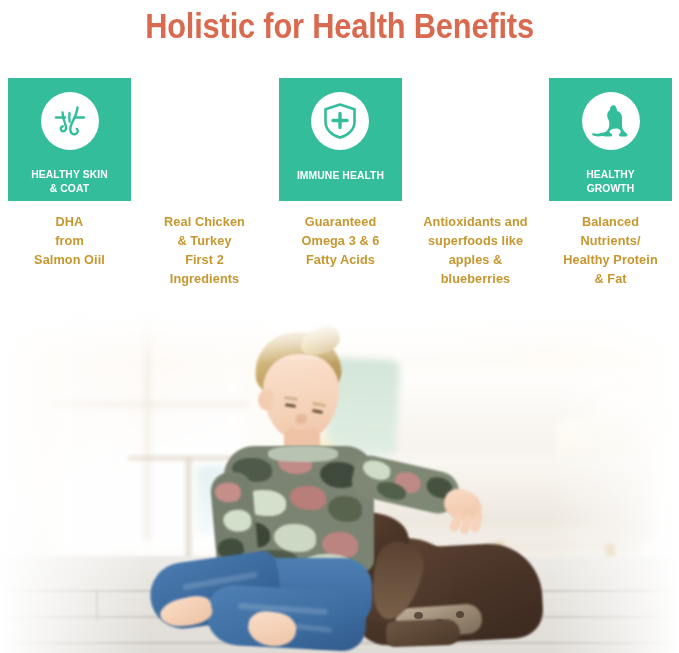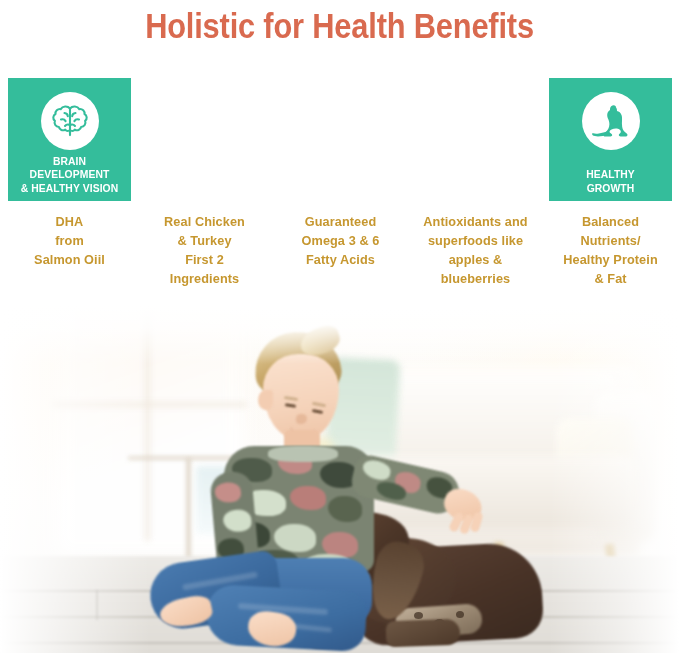--- a/index.html
+++ b/index.html
@@ -419,41 +419,51 @@
     background: linear-gradient(270deg, #ffffff 0%, rgba(255,255,255,0.5) 45%, rgba(255,255,255,0) 100%);
   }
 </style>
 </head>
 <body>
 
 <div id="page-title">Holistic for Health Benefits</div>
 
 <div id="benefits-row">
 
+
+
   <div class="benefit-tile">
     <div class="tile-icon-circle">
       <span>
-        <svg width="40" height="38" viewBox="0 0 40 38">
-          <g fill="none" stroke="#34bd9b" stroke-width="2.1" stroke-linecap="round" stroke-linejoin="round">
-            <path d="M20 6.5c-2.6-3-7.4-2.6-9.3.6-3.2-.4-5.6 2-5.2 4.9-2.6 1.3-3 5.1-.6 6.9-1.2 2.9.9 6 4 6.1.6 2.8 3.9 4.2 6.3 2.6.9 1.2 2.6 1.6 3.9 1"></path>
-            <path d="M20 6.5c2.6-3 7.4-2.6 9.3.6 3.2-.4 5.6 2 5.2 4.9 2.6 1.3 3 5.1.6 6.9 1.2 2.9-.9 6-4 6.1-.6 2.8-3.9 4.2-6.3 2.6-.9 1.2-2.6 1.6-3.9 1"></path>
-            <path d="M20 7v24"></path>
-            <path d="M14.5 11c1.9.2 3.2 1.5 3.3 3.3M11 17.5c1.8-.6 3.7.1 4.6 1.6M15 24c.9-1.1 2.2-1.6 3.4-1.4"></path>
-            <path d="M25.5 11c-1.9.2-3.2 1.5-3.3 3.3M29 17.5c-1.8-.6-3.7.1-4.6 1.6M25 24c-.9-1.1-2.2-1.6-3.4-1.4"></path>
-            <path d="M20 30.5v2.6"></path>
+        <svg width="40" height="40" viewBox="0 0 40 40">
+          <g fill="none" stroke="#34bd9b" stroke-width="2.4" stroke-linecap="round" stroke-linejoin="round">
+            <path d="M6 16.5h9"></path>
+            <path d="M25 16.5h9"></path>
+            <path d="M12.5 11.5c.2 4.6 1.4 8 2.6 11.1 1 2.6 1.4 4.6.6 6.2-.9 1.8-3.6 2-4.6.2-.8-1.5-.1-3.2 1.6-3.7"></path>
+            <path d="M27.5 6.5c-.6 5.6-2.6 9.6-4.4 13.1-1.9 3.6-3 6.6-2.8 9.3.2 3.2 2.8 5 5.2 4.2 2.3-.8 3-3.6 1.3-5.2"></path>
+            <path d="M19.5 12.2c-.3 3.2-.3 6 .1 8.4"></path>
           </g>
         </svg>
       </span>
     </div>
-    <div class="tile-label">BRAIN DEVELOPMENT
-&amp; HEALTHY VISION</div>
+    <div class="tile-label">HEALTHY SKIN
+&amp; COAT</div>
   </div>
 
-
-
+  <div class="benefit-tile one-line">
+    <div class="tile-icon-circle">
+      <span>
+        <svg width="38" height="40" viewBox="0 0 38 40">
+          <path d="M19 3.5 4.5 8.2v12.2c0 8 6 13.9 14.5 16.1 8.5-2.2 14.5-8.1 14.5-16.1V8.2L19 3.5z" fill="none" stroke="#34bd9b" stroke-width="2.6" stroke-linejoin="round"></path>
+          <path d="M19 12.5v14M12 19.5h14" fill="none" stroke="#34bd9b" stroke-width="3.4" stroke-linecap="round"></path>
+        </svg>
+      </span>
+    </div>
+    <div class="tile-label">IMMUNE HEALTH</div>
+  </div>
 
   <div class="benefit-tile">
     <div class="tile-icon-circle">
       <span>
         <svg width="44" height="38" viewBox="0 0 44 38">
           <g fill="#34bd9b">
             <path d="M26.8 4.2c-1.1-1.3-3-1.4-4.3-.3-1.2 1-1.6 2.5-1.5 4-1.7 1-2.8 2.9-2.8 5 0 1.7.5 2.8 1 4.1.7 1.8 1.2 3.2 1.2 5.3 0 3.5-1.6 6.4-4.6 8.4-1 .7-1.6 1.4-1.6 2.2 0 .9.8 1.5 2 1.5h5.3c1 0 1.7-.6 1.7-1.4 0-.7-.4-1.2-1.2-1.6-.9-.5-1.4-1-1.4-1.7 0-.9.7-1.5 1.9-2.1 1.6-.8 2.8-1.2 4.4-1.2 1.5 0 2.6.3 3.6 1 .9.6 1.3 1.4 1.3 2.3 0 .8-.3 1.3-1 1.8-.7.5-1 .9-1 1.5 0 .8.7 1.4 1.8 1.4h4.9c1.2 0 2-.6 2-1.5 0-.8-.5-1.4-1.4-2-2.2-1.4-3.4-3.3-3.9-6-.4-2.3-.3-4.4-.2-6.4.1-2.2.1-4-.5-5.6-.8-2.1-2.4-3.4-4.6-3.9.1-1.6-.2-3-1.1-4.1z"></path>
             <path d="M18.6 29.6c-2.8.8-5.8 1.5-8.7 1.9-2.2.3-4.1.3-5.6-.2-.9-.3-1.4.2-1.2 1 .2.9 1.2 1.5 2.8 1.8 2.4.5 5.1.3 8-.2 2.3-.4 4.3-1 6.1-1.7l-1.4-2.6z"></path>
             <circle cx="26.2" cy="8.3" r="1.35"></circle>
           </g>

